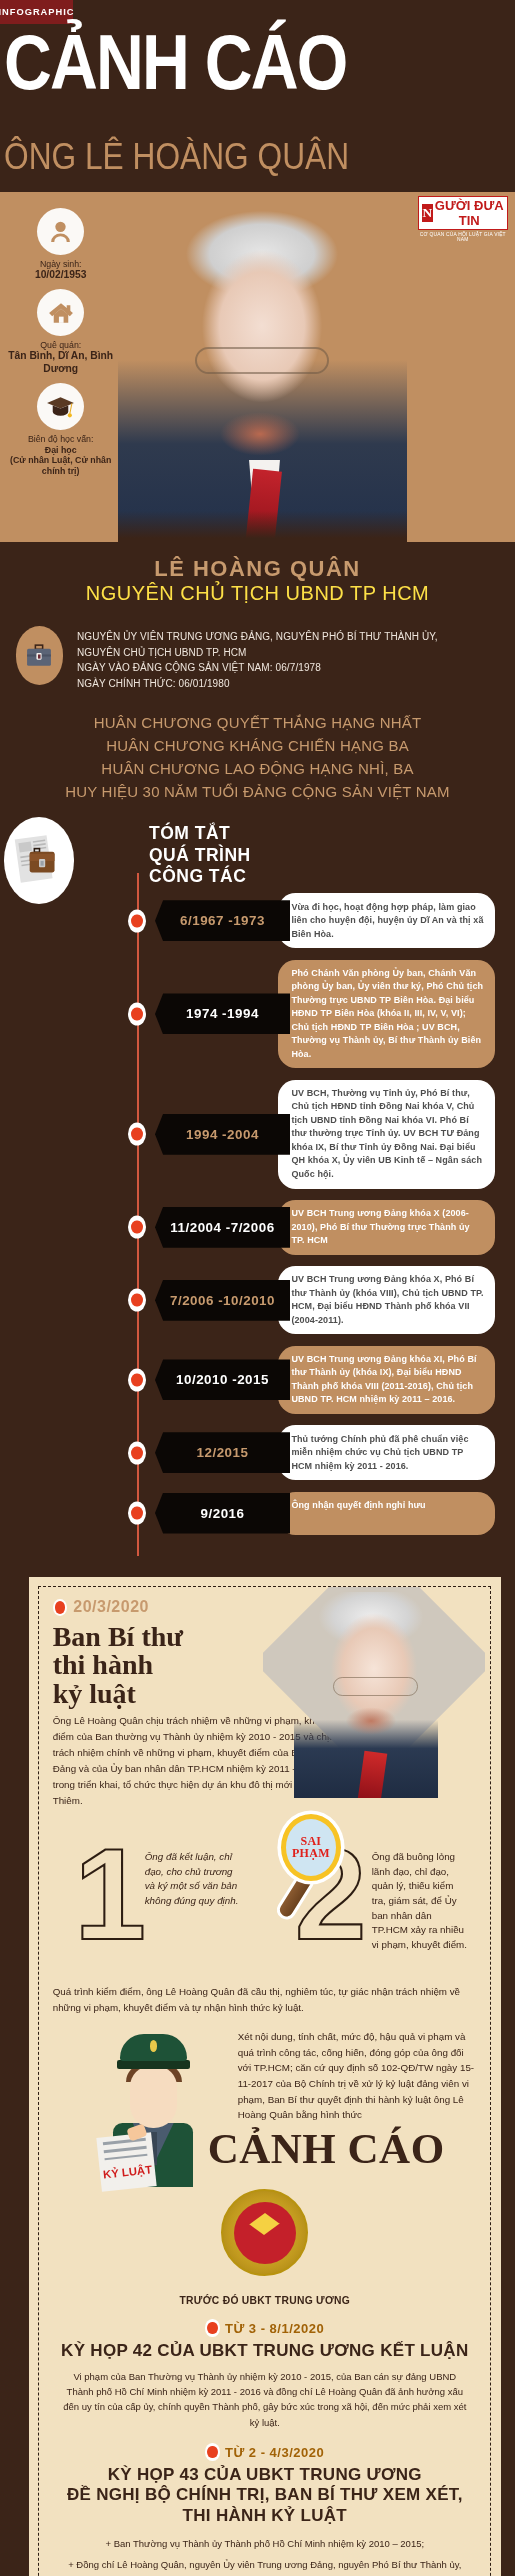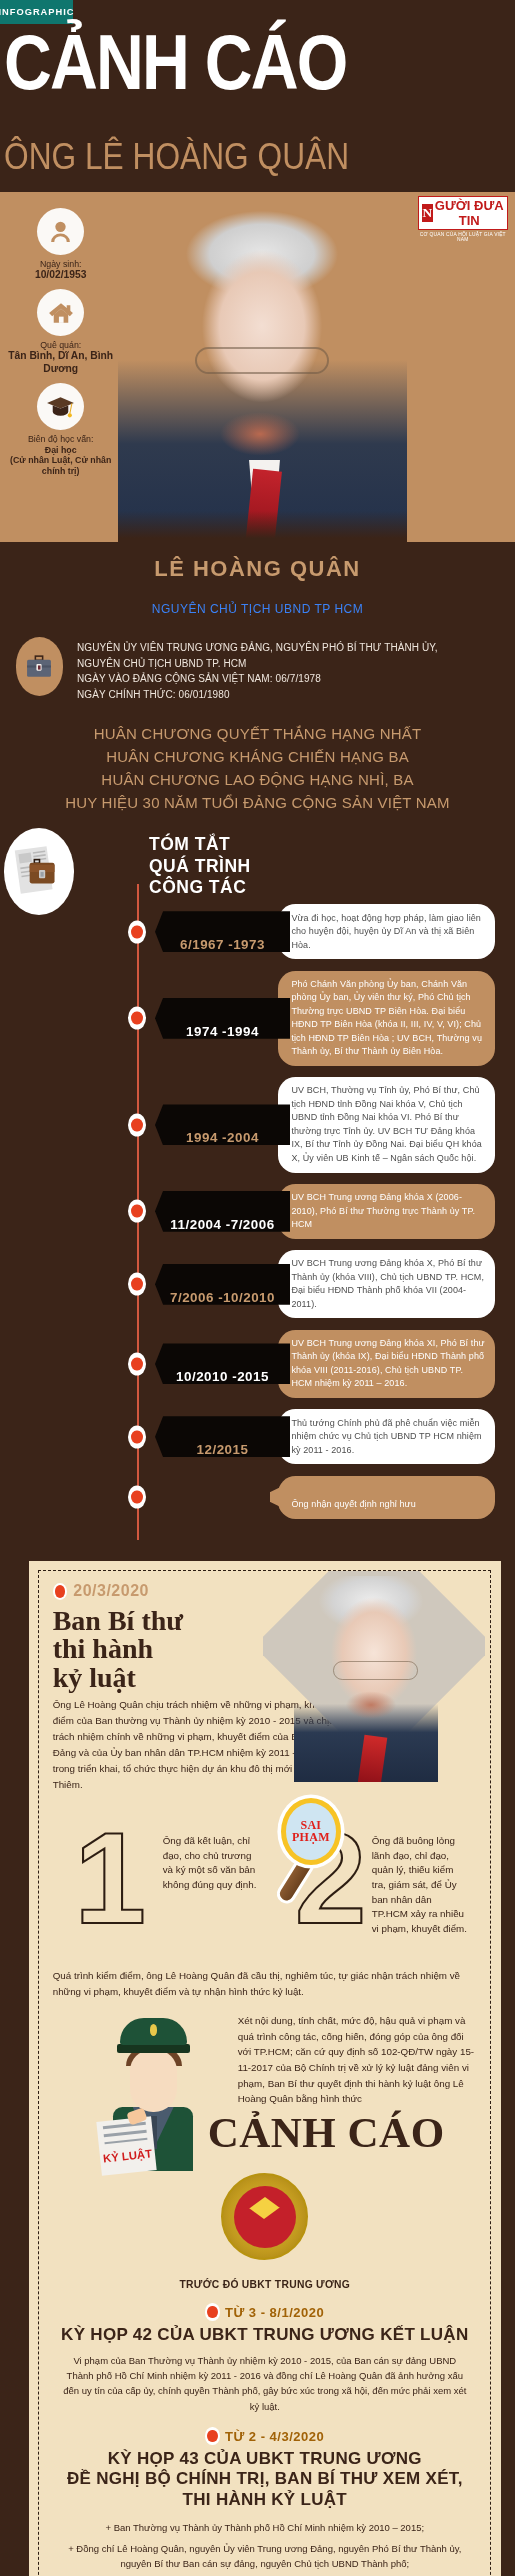--- a/index.html
+++ b/index.html
@@ -8,21 +8,21 @@
     background: #3b2418;
     font-family: "Liberation Sans", sans-serif;
     overflow-x: hidden;
   }
   .page { width: 515px; position: relative; background: #3b2418; }
 
   
   .header-block { position: relative; background: #3b2418; height: 192px; overflow: hidden; }
   .infographic-tag {
     position: absolute; left: 0; top: 0; width: 73px; height: 24px;
-    background: #0f766e; color: #fff; display: flex; align-items: center;
+    background: #7f1d1d; color: #fff; display: flex; align-items: center;
     justify-content: center; font-size: 9.3px; letter-spacing: 1px;
     font-weight: 700; font-family: "Liberation Sans Narrow","Liberation Sans",sans-serif;
   }
   .title-main {
     position: absolute; left: 4.1px; top: 27px; width: 515px;
     font-size: 77px; line-height: 0.92; color: #ffffff; font-weight: 700;
     letter-spacing: -2.1px; white-space: nowrap;
     font-family: "Liberation Sans Narrow","Liberation Sans",sans-serif;
     transform: scaleX(0.86); transform-origin: left top;
   }
@@ -94,21 +94,21 @@
   }
   .logo-caption { color: #fff; font-size: 4.9px; margin-top: 1.5px; letter-spacing: 0.2px; }
 
   
   .name-block { background: #3b2418; padding: 14.4px 0 5.2px 0; text-align: center; }
   .person-name {
     color: #c79a6e; font-size: 22px; font-weight: 700; letter-spacing: 1.5px;
     font-family: "Liberation Sans Narrow","Liberation Sans",sans-serif;
   }
   .person-role {
-    color: #3b82f6; font-size: 12px; font-weight: 400; letter-spacing: 0.5px; margin-top: 20px;
+    color: #fde047; font-size: 20px; font-weight: 400; letter-spacing: 0.5px; margin-top: 0;
     font-family: "Liberation Sans Narrow","Liberation Sans",sans-serif;
   }
 
   
   .positions { position: relative; padding: 18.5px 0 5.2px 77px; min-height: 72px; }
   .briefcase-badge {
     position: absolute; left: 15.5px; top: 15.5px; width: 47px; height: 59px;
     border-radius: 24px/29px; background: #c08f61; display: flex;
     align-items: center; justify-content: center;
   }
@@ -148,30 +148,30 @@
   .tl-row { position: relative; display: flex; align-items: center; margin-bottom: 11.3px; min-height: 43px; }
   .tl-dot {
     position: absolute; left: 128px; top: 50%; transform: translateY(-50%);
     width: 18px; height: 23px; border-radius: 50%; background: #fff;
     display: flex; align-items: center; justify-content: center; z-index: 3;
   }
   .tl-dot i { width: 11.3px; height: 13.4px; border-radius: 50%; background: #e8401f; display: block; }
   .tl-date-plate {
     position: absolute; left: 155px; width: 135px; background: #0b0705;
     clip-path: polygon(6% 0, 100% 0, 100% 100%, 6% 100%, 0 50%);
-    height: 41px; display: flex; align-items: flex-end; justify-content: center; z-index: 2;
+    height: 41px; display: flex; align-items: center; justify-content: center; z-index: 2;
   }
   .tl-date-plate span {
     color: #c79a6e; font-size: 13.4px; font-weight: 700; letter-spacing: 0.5px;
     font-family: "Liberation Sans Narrow","Liberation Sans",sans-serif;
   }
   .tl-date-plate.light span { color: #ffffff; }
   .tl-bubble {
     position: relative; margin-left: 278px; width: 217px; border-radius: 17.5px;
-    padding: 7.2px 10.3px 7.2px 13.4px; min-height: 43px; display: flex; align-items: flex-end;
+    padding: 7.2px 10.3px 7.2px 13.4px; min-height: 43px; display: flex; align-items: flex-start; font-weight: bold;
   }
   .tl-bubble::before{
     content:""; position:absolute; left:-8.2px; top:50%; transform:translateY(-50%);
     width: 12.4px; height: 21.6px; background: inherit; border-radius: 3.1px 0 0 3.1px;
     clip-path: polygon(100% 0, 100% 100%, 0 72%, 0 28%);
   }
   .tl-bubble p {
     font-size: 9px; line-height: 1.5; letter-spacing: 0.1px;
     font-family: "Liberation Sans Narrow","Liberation Sans",sans-serif;
   }
@@ -232,21 +232,21 @@
     position: absolute; top: 9.3px; font-size: 129px; font-weight: 700; line-height: 1;
     color: transparent; -webkit-text-stroke: 2.1px #2d1d12;
     font-family: "Liberation Sans Narrow","Liberation Sans",sans-serif;
   }
   .big-num.one { left: 21.6px; }
   .big-num.two { left: 242px; }
   .num-text {
     position: absolute; top: 29px; width: 98px; color: #3b2418; font-size: 9.8px;
     line-height: 1.5; font-family: "Liberation Sans Narrow","Liberation Sans",sans-serif;
   }
-  .num-text.t1 { left: 110px; }
+  .num-text.t1 { left: 92px; font-style: italic; }
   .num-text.t2 { left: 319px; }
   .magnifier {
     position: absolute; left: 222px; top: -7.2px; width: 72px; height: 108px; z-index: 4;
   }
   .mag-lens {
     position: absolute; left: 6.2px; top: 0; width: 60px; height: 67px;
     border-radius: 50%; background: #cfe5f2; border: 5.7px solid #f7c325;
     box-shadow: 0 0 0 3.6px #fff;
     display: flex; align-items: center; justify-content: center; flex-direction: column;
   }
@@ -553,20 +553,23 @@
         </div>
         <div class="tl-bubble white">
           <p>Thủ tướng Chính phủ đã phê chuẩn việc miễn nhiệm chức vụ Chủ tịch UBND TP HCM nhiệm kỳ 2011 - 2016.</p>
         </div>
       </div>
 
       <div class="tl-row">
         <div class="tl-dot">
             <i></i>
           </div>
+        <div class="tl-date-plate light">
+          <span>9/2016</span>
+        </div>
         <div class="tl-bubble tan">
           <p>Ông nhận quyết định nghỉ hưu</p>
         </div>
       </div>
 
     </div>
   </div>
 
   <div class="disc-outer">
     <div class="disc-card">

